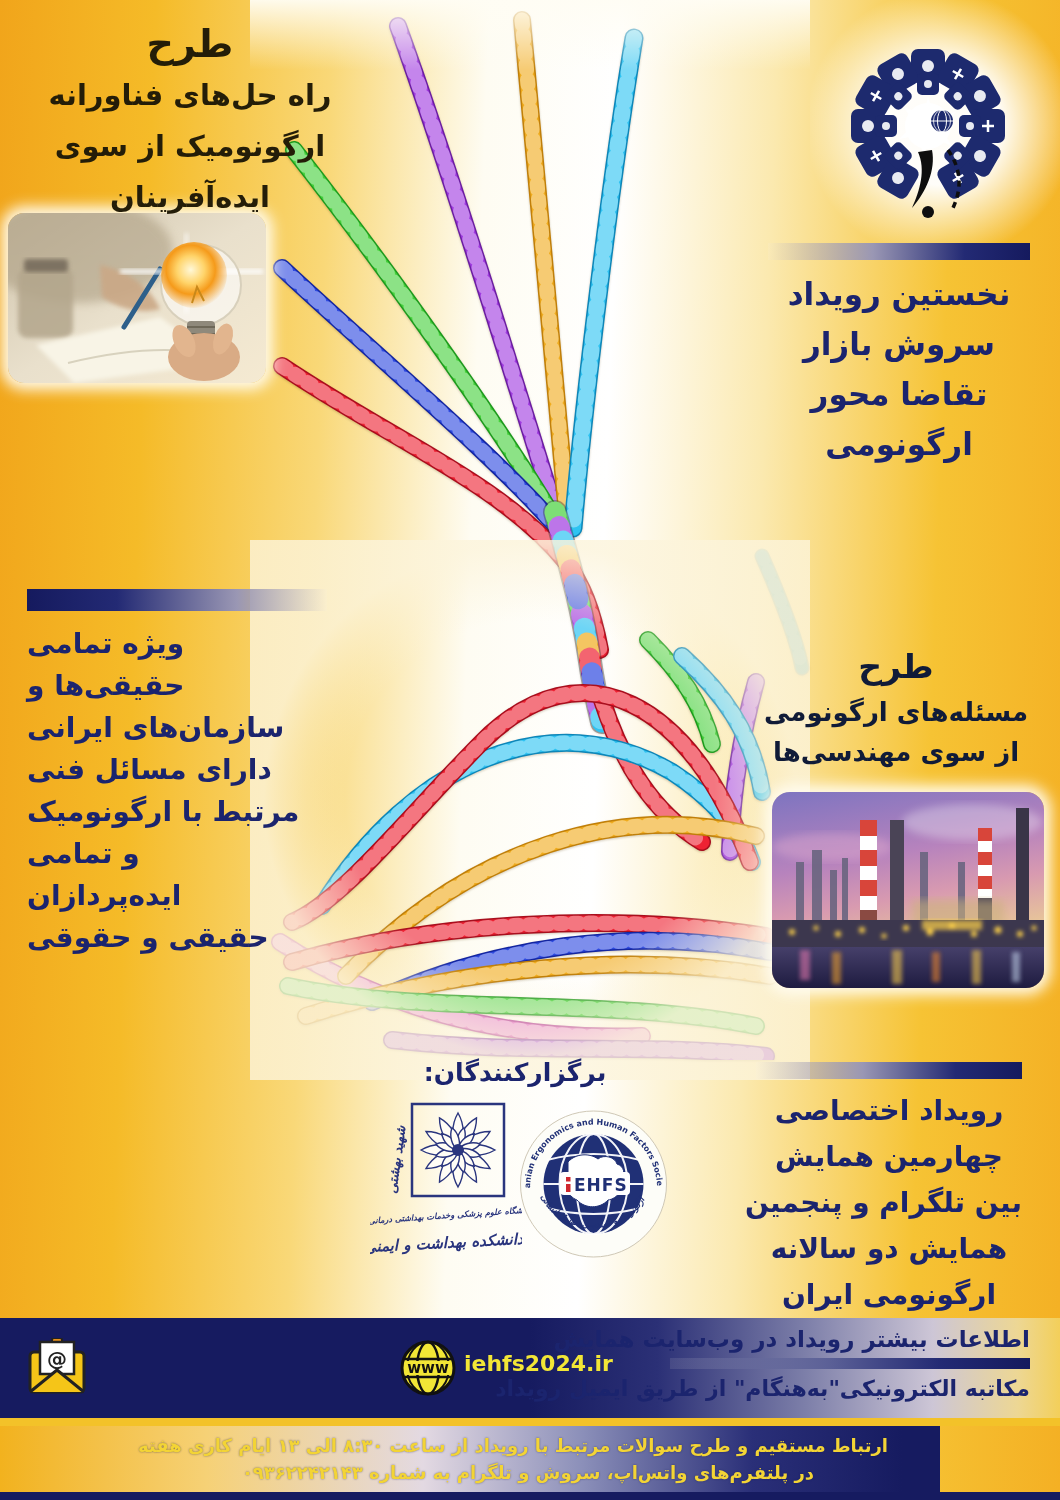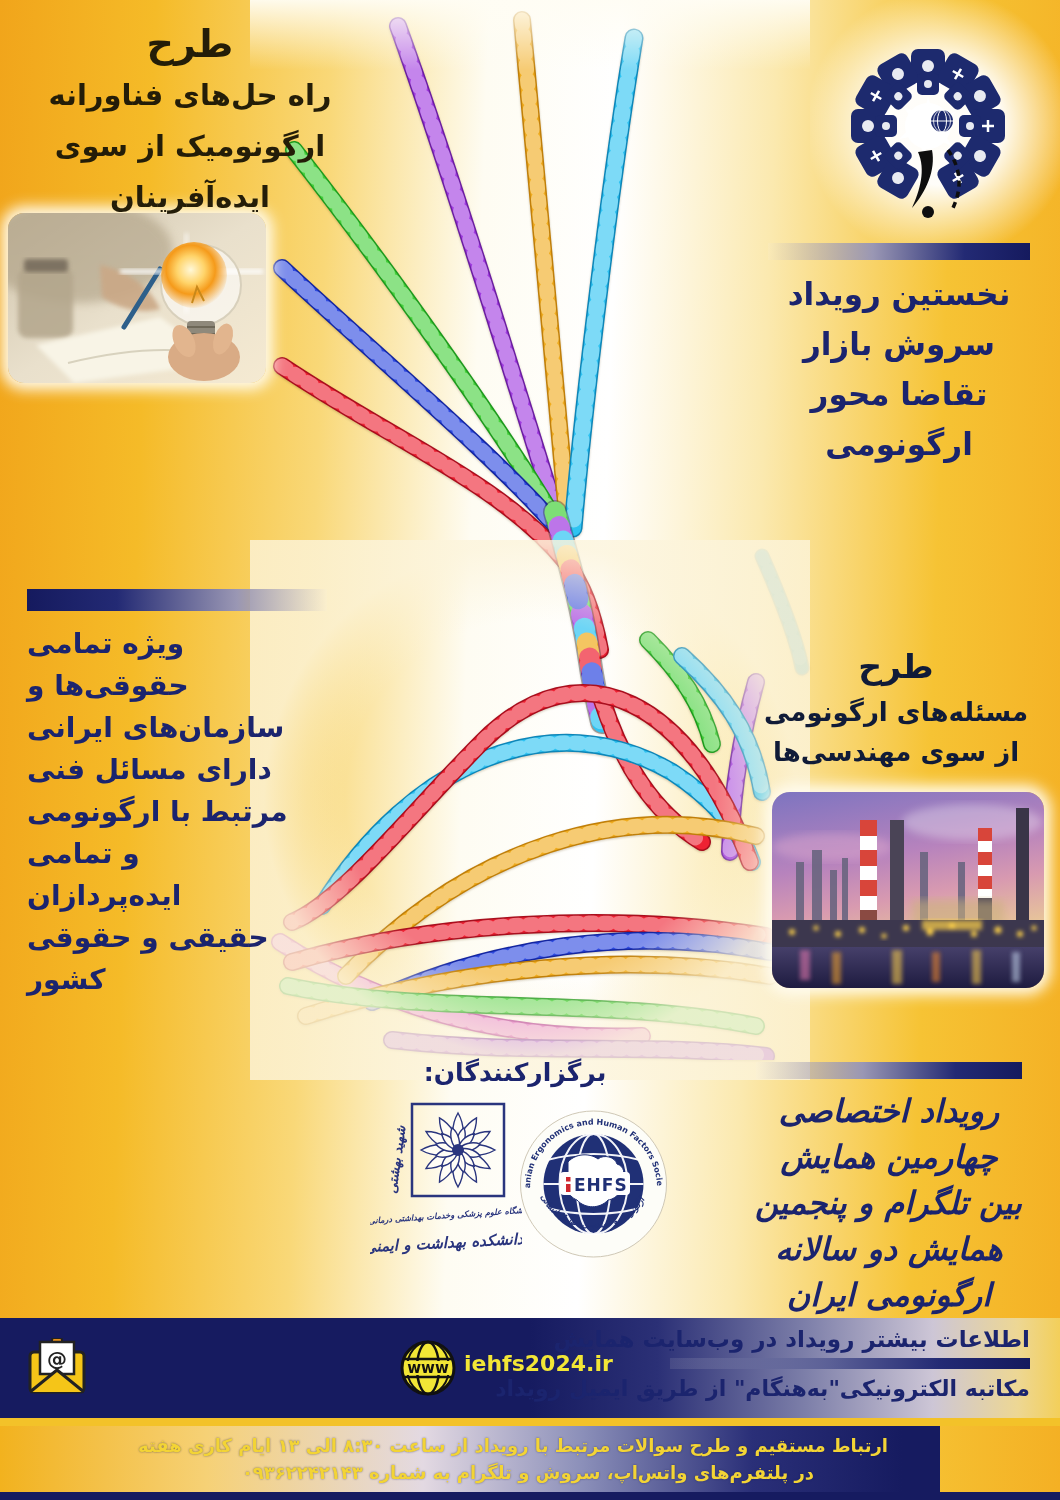--- a/index.html
+++ b/index.html
@@ -30,21 +30,21 @@
   .rm .l{font-size:26px;line-height:40px;}
   .photo1{position:absolute;left:8px;top:213px;width:258px;height:170px;border-radius:16px;overflow:hidden;z-index:5;
     box-shadow:0 0 14px 7px rgba(255,252,240,.95);}
   .photo2{position:absolute;left:772px;top:792px;width:272px;height:196px;border-radius:18px;overflow:hidden;z-index:5;
     box-shadow:0 0 14px 7px rgba(255,252,240,.95);}
   .ev-logo{position:absolute;right:44px;top:34px;width:176px;height:186px;z-index:5;}
   .org-label{left:362px;top:1058px;width:306px;text-align:center;font-size:25px;color:#1b246e;z-index:6;}
   .uni-logo{position:absolute;left:370px;top:1096px;width:152px;height:178px;z-index:6;}
   .iehfs-logo{position:absolute;left:516px;top:1096px;width:155px;height:178px;z-index:6;}
   .rb{right:38px;top:1062px;width:266px;text-align:center;color:#1b246e;}
-  .rb .l{font-size:32px;line-height:46px;font-style:italic;}
+  .rb .l{font-size:28px;line-height:46px;}
   .cbar{position:absolute;left:0;top:1318px;width:1060px;height:100px;z-index:7;
     background:linear-gradient(90deg,#161b60 0%,#161b60 50%,#2b3076 62%,#7d7fa9 76%,#cdc6d6 88%,#edd794 96%,#f3cf5a 100%);}
   .mail-ic{position:absolute;left:26px;top:20px;}
   .email{position:absolute;left:97px;top:33px;font-size:21px;font-weight:bold;color:#f2e636;white-space:nowrap;}
   .web-ic{position:absolute;left:398px;top:20px;}
   .webtxt{position:absolute;left:464px;top:33px;font-size:22px;font-weight:bold;color:#f2e636;white-space:nowrap;}
   .info{position:absolute;right:30px;top:5px;width:450px;direction:rtl;text-align:center;color:#1b246e;font-weight:bold;}
   .info .i1{font-size:23px;line-height:32px;white-space:nowrap;}
   .info .ibar{height:11px;width:360px;margin:3px 0 5px auto;
     background:linear-gradient(90deg,rgba(250,243,230,.1) 0%,#5a5f96 45%,#232a74 75%,#151a5e 100%);}
@@ -241,28 +241,27 @@
     <div class="gbar-r"></div>
     <div class="l nowrap">نخستین رویداد</div>
     <div class="l nowrap">سروش بازار</div>
     <div class="l nowrap">تقاضا محور</div>
     <div class="l nowrap">ارگونومی</div>
   </div>
 
   <div class="blk lm">
     <div class="gbar-l"></div>
     <div class="l nowrap">ویژه تمامی</div>
-    <div class="l nowrap">حقوقی‌ها و</div>
+    <div class="l nowrap">حقیقی‌ها و</div>
     <div class="l nowrap">سازمان‌های ایرانی</div>
     <div class="l nowrap">دارای مسائل  فنی</div>
-    <div class="l nowrap">مرتبط با ارگونومی</div>
+    <div class="l nowrap">مرتبط با ارگونومیک</div>
     <div class="l nowrap">و تمامی</div>
     <div class="l nowrap">ایده‌پردازان</div>
     <div class="l nowrap">حقیقی و حقوقی</div>
-    <div class="l nowrap">کشور</div>
   </div>
 
   <div class="blk rm">
     <div class="t nowrap">طرح</div>
     <div class="l nowrap">مسئله‌های ارگونومی</div>
     <div class="l nowrap">از سوی مهندسی‌ها</div>
   </div>
 
   <div class="photo2">
     <svg viewBox="0 0 272 196" width="272" height="196">

